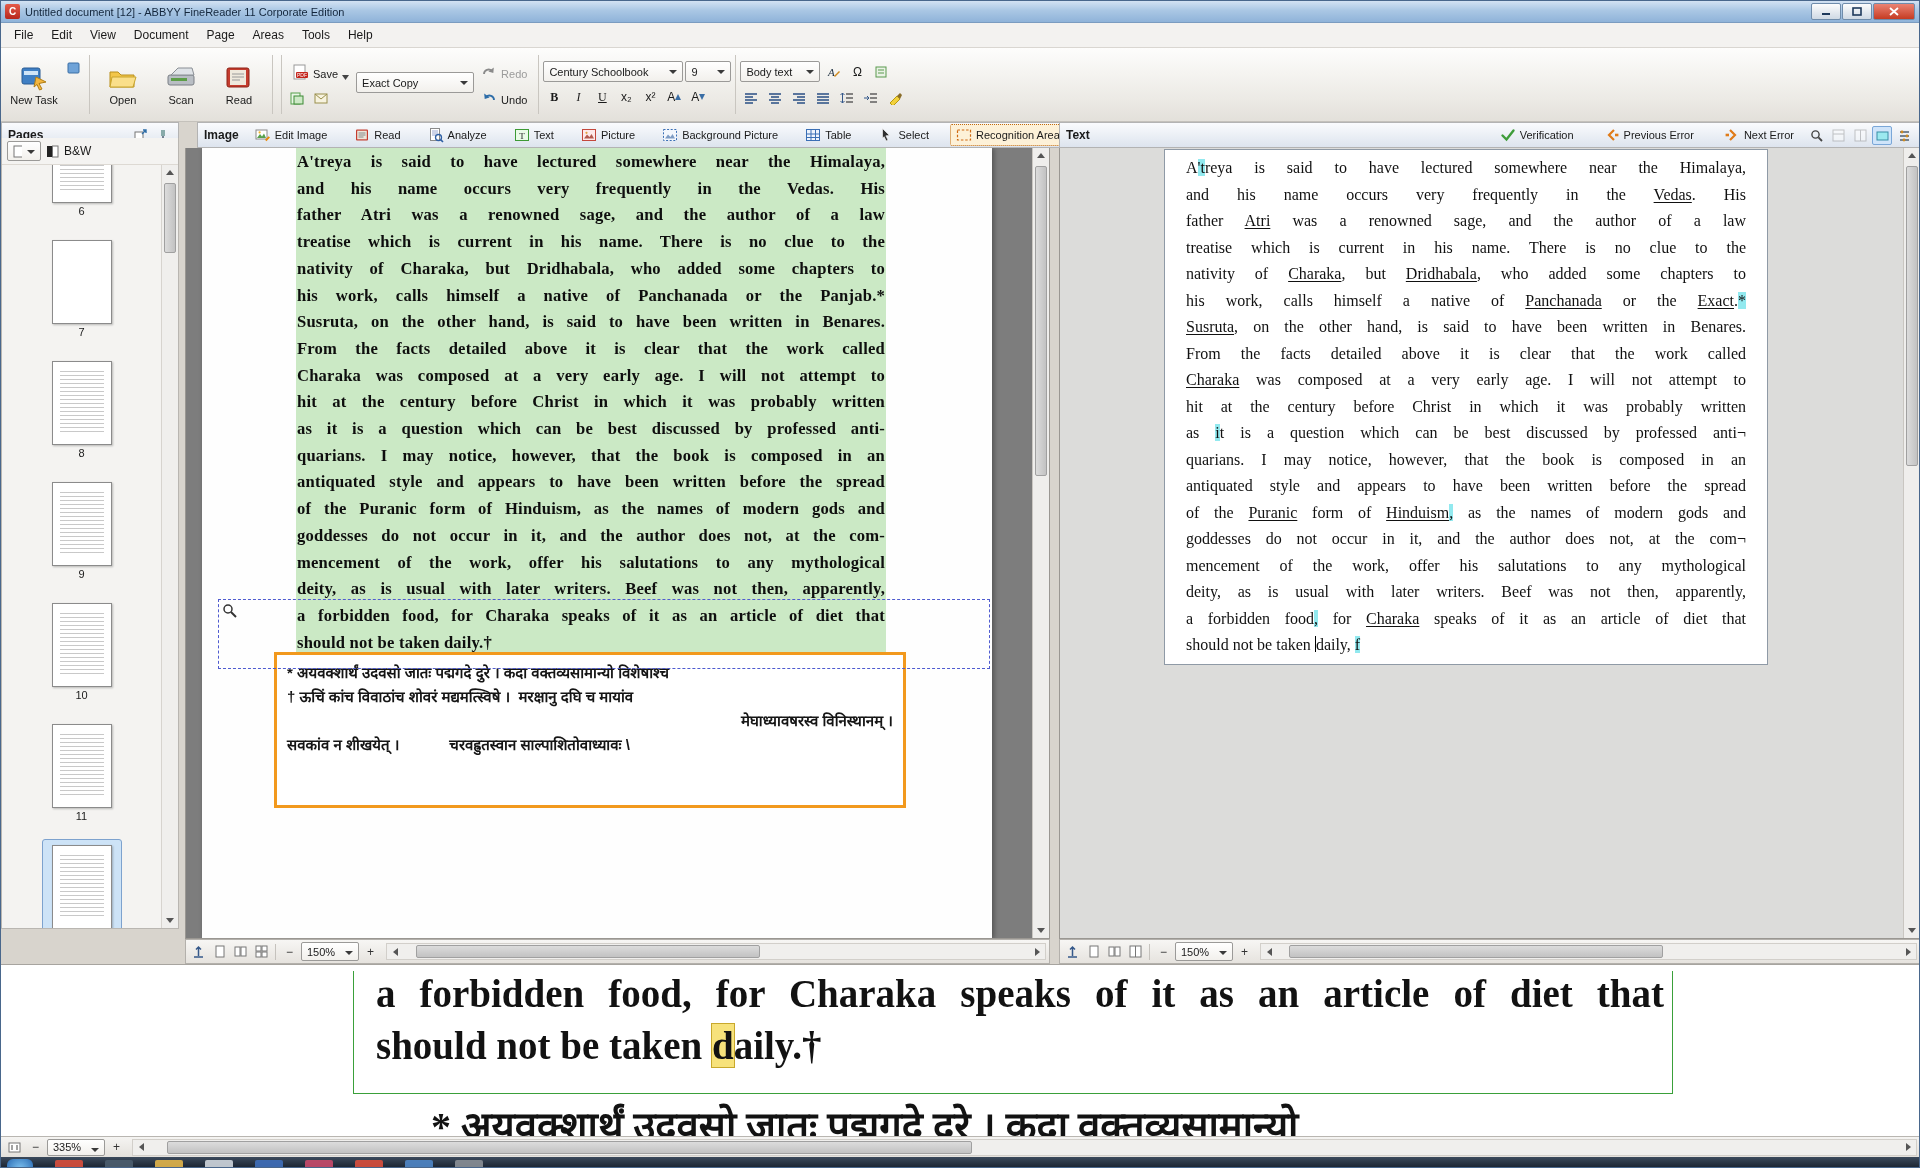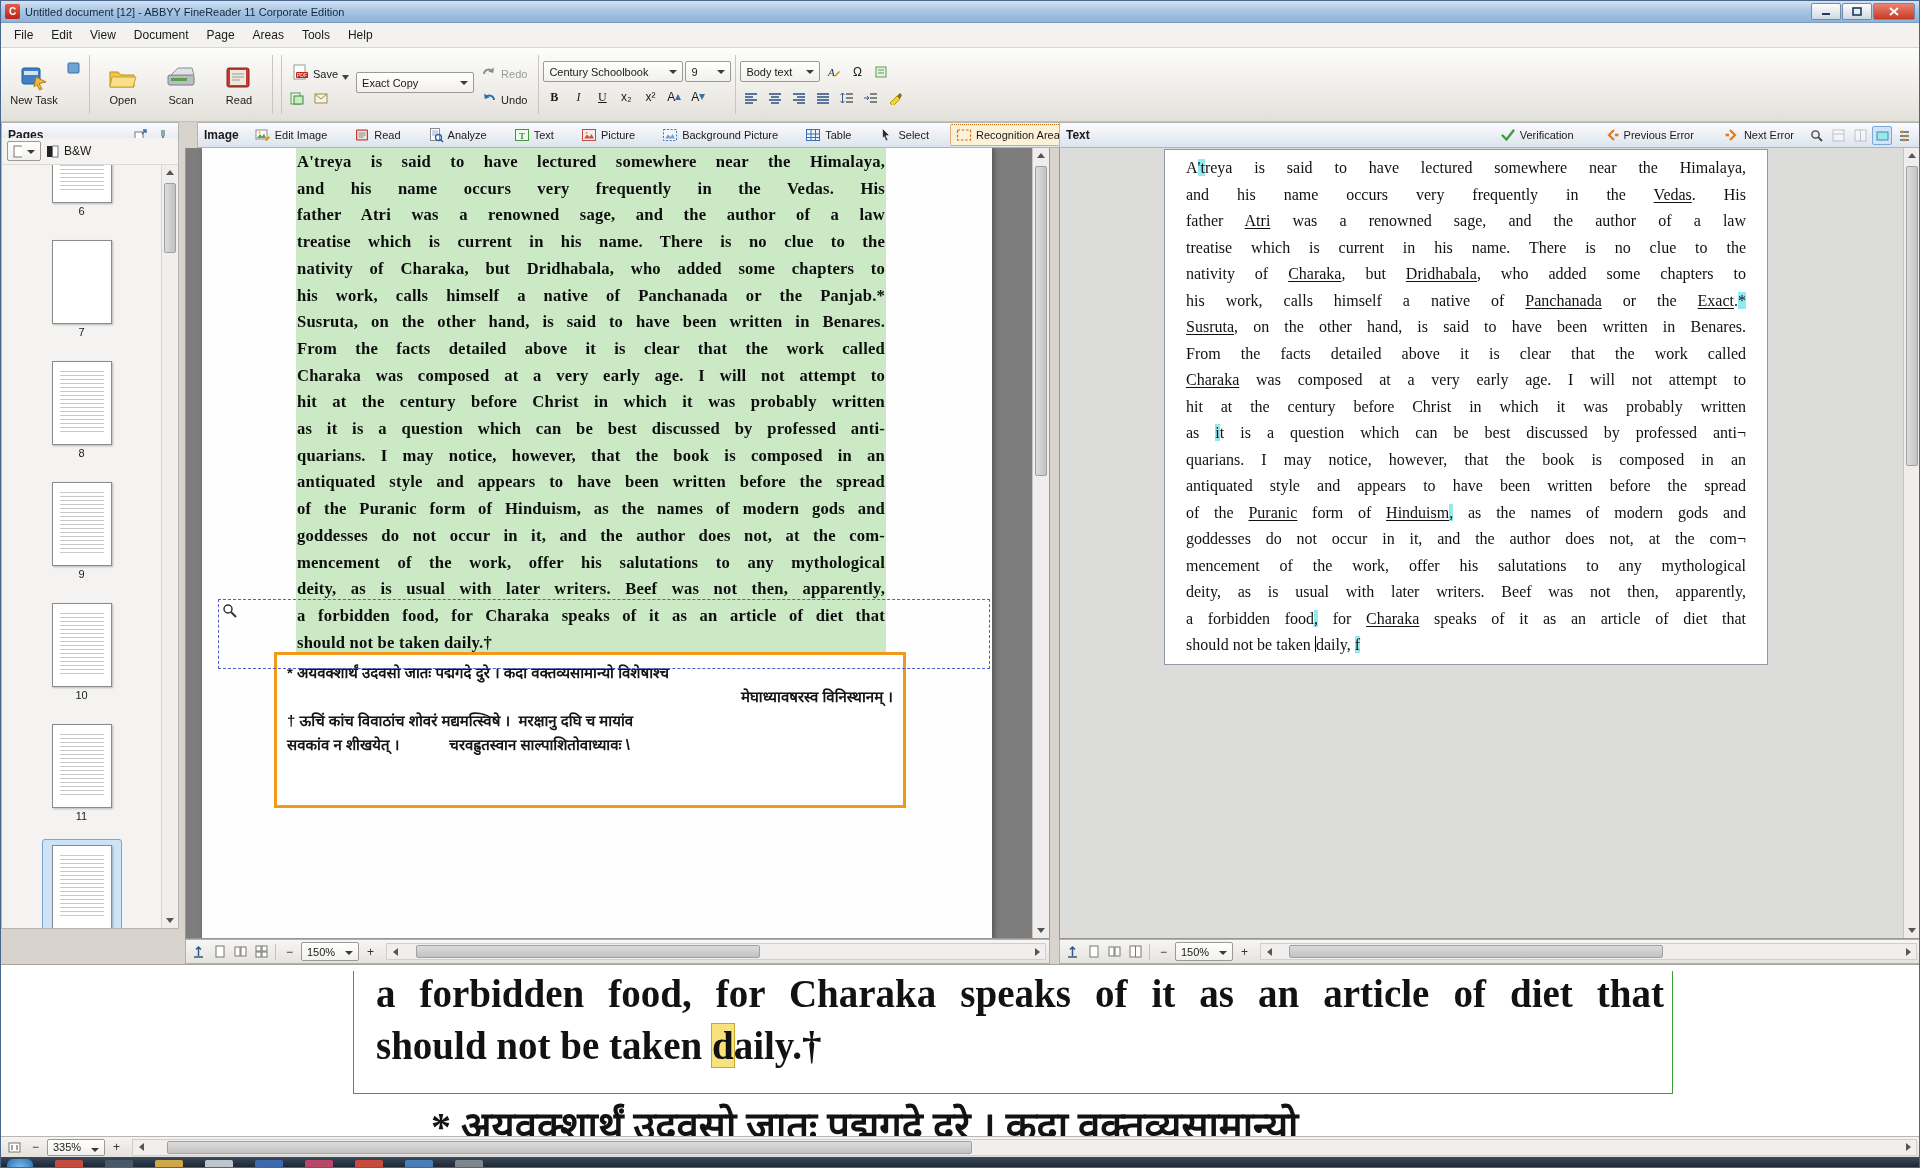--- a/index.html
+++ b/index.html
@@ -683,22 +683,22 @@
           <div class="scan-line">antiquated style and appears to have been written before the spread</div>
           <div class="scan-line">of the Puranic form of Hinduism, as the names of modern gods and</div>
           <div class="scan-line">goddesses do not occur in it, and the author does not, at the com-</div>
           <div class="scan-line">mencement of the work, offer his salutations to any mythological</div>
           <div class="scan-line">deity, as is usual with later writers. Beef was not then, apparently,</div>
           <div class="scan-line">a forbidden food, for Charaka speaks of it as an article of diet that</div>
           <div class="scan-line last">should not be taken daily.†</div>
         </div>
       <div class="orange-zone">
           <div class="fn-line">* अयवक्शार्थं उदवसो जातः पद्मगदे दुरे । कदा वक्तव्यसामान्यो विशेषाश्च</div>
+          <div class="fn-line">† ऊचिं कांच विवाठांच शोवरं मद्यमत्स्विषे ।  मरक्षानु दघि च मायांव</div>
           <div class="fn-line right">मेघाध्यावषरस्व विनिस्थानम् ।</div>
-          <div class="fn-line">† ऊचिं कांच विवाठांच शोवरं मद्यमत्स्विषे ।  मरक्षानु दघि च मायांव</div>
           <div class="fn-line">सवकांव न शीखयेत् ।            चरवह्रुतस्वान साल्पाशितोवाध्यावः \</div>
         </div>
     </div>
     <div class="selection-rect"></div>
     <svg class="sel-magnifier" viewBox="0 0 16 16">
         <circle cx="6" cy="6" r="4" fill="rgba(255,255,255,.6)" stroke="#333" stroke-width="1.5"></circle>
         <line x1="9" y1="9" x2="14" y2="14" stroke="#333" stroke-width="2"></line>
       </svg>
     <div class="ip-scroll">
       <div class="varrow" style="top:0">

